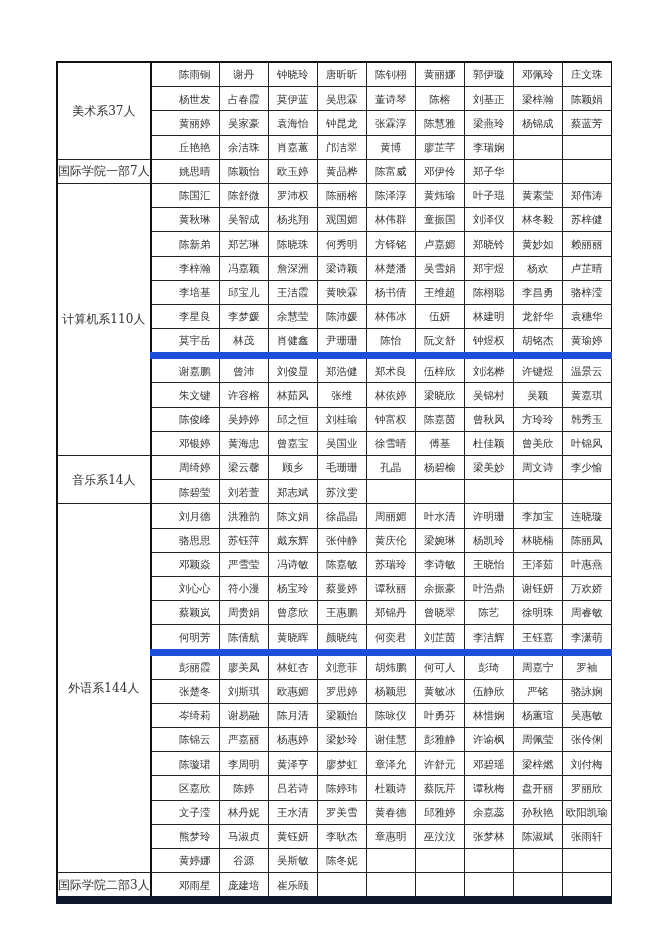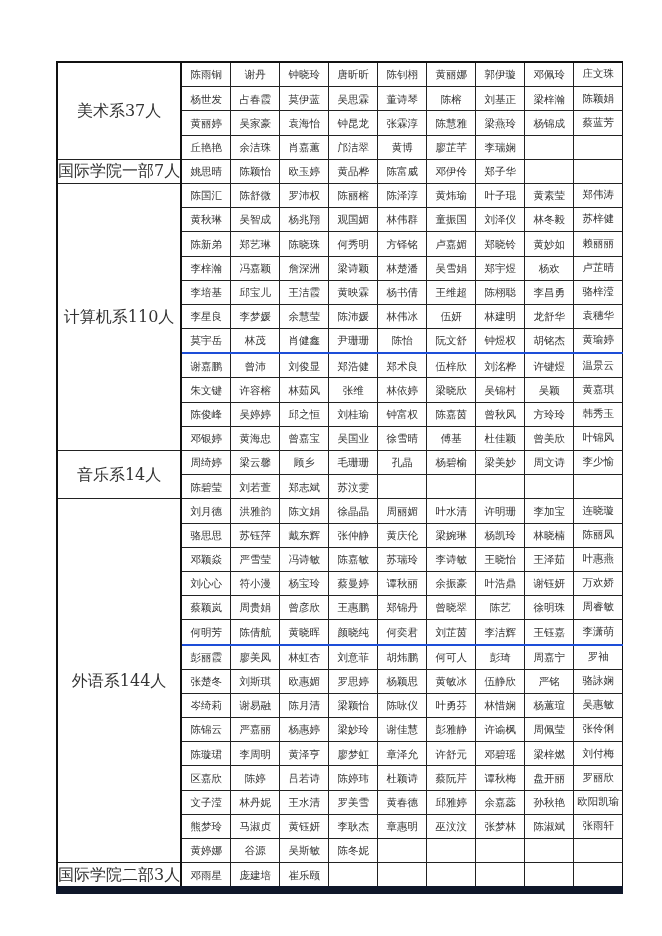--- a/index.html
+++ b/index.html
@@ -3,28 +3,28 @@
 <meta charset="utf-8">
 <style>
   html,body{margin:0;padding:0;background:#ffffff;}
   body{width:662px;height:936px;position:relative;overflow:hidden;
        font-family:"DejaVu Serif","Liberation Serif",serif;color:#333;}
   table.roster{position:absolute;left:56px;top:61px;border-collapse:collapse;
        table-layout:fixed;}
   table.roster td{border:1px solid #222;height:23.2px;padding:0;
        text-align:center;vertical-align:middle;font-size:10.5px;
        white-space:nowrap;overflow:hidden;line-height:1;}
-  table.roster td.dept{width:77px;font-size:16px;margin-left:44px;}
+  table.roster td.dept{width:77px;font-size:12px;margin-left:44px;}
   table.roster td.name{width:48px;}
   table.roster td.dept{border-left:2px solid #111;border-right:2px solid #111;}
-  table.roster tr.thick-top td.name{border-top:2px solid #1d4ed8;}
+  table.roster tr.thick-top td.name{border-top:7px solid #1d4ed8;}
   table.roster tr.first td{border-top:2px solid #111;}
-  table.roster td.clast{border-right:1.5px solid #111;font-family:Liberation Mono, monospace;}
+  table.roster td.clast{border-right:1.5px solid #111;}
   table.roster tr.lastrow td{border-bottom:8px solid #0f172a;}
-  table.roster td.c1{border-left:2.5px solid #111;}
+  table.roster td.c1{border-left:2.5px solid #111;padding-left:19px;}
 </style>
 </head>
 <body>
 
 <table class="roster">
   <tbody id="roster-body">
       <tr class="first">
         <td class="dept" rowspan="4">美术系37人</td>
         <td class="name c1">陈雨铜</td>
         <td class="name c2">谢丹</td>

